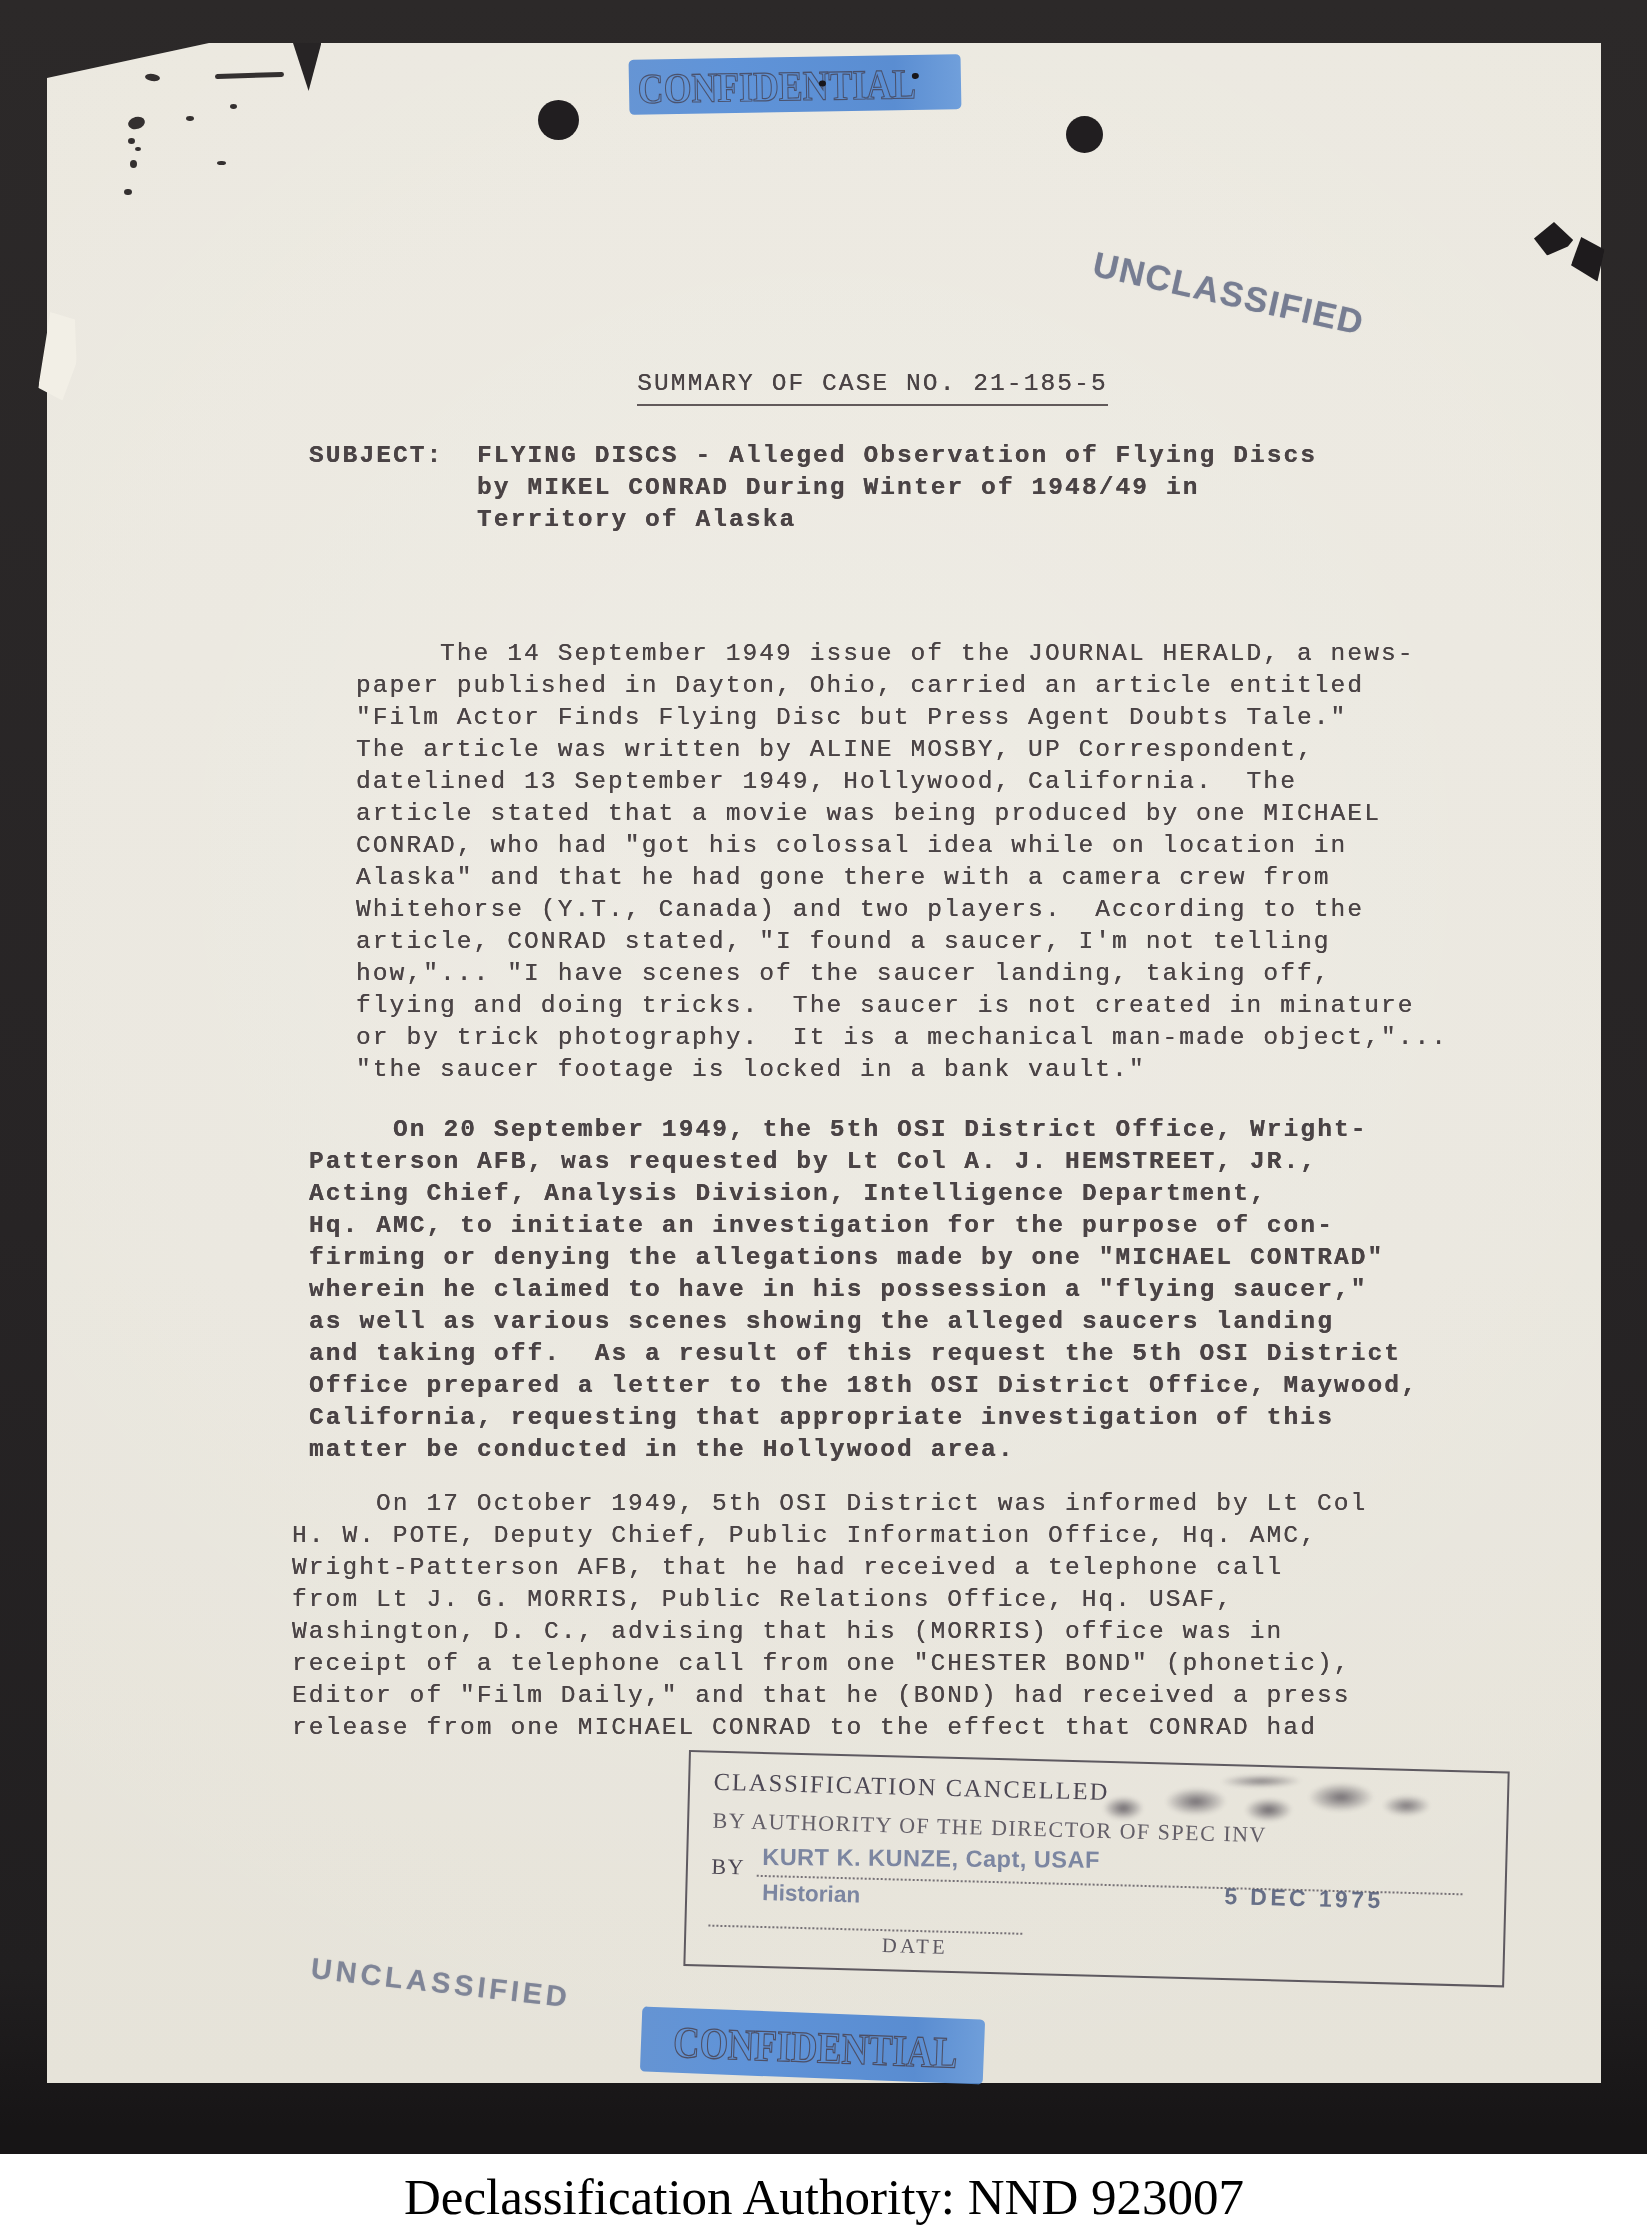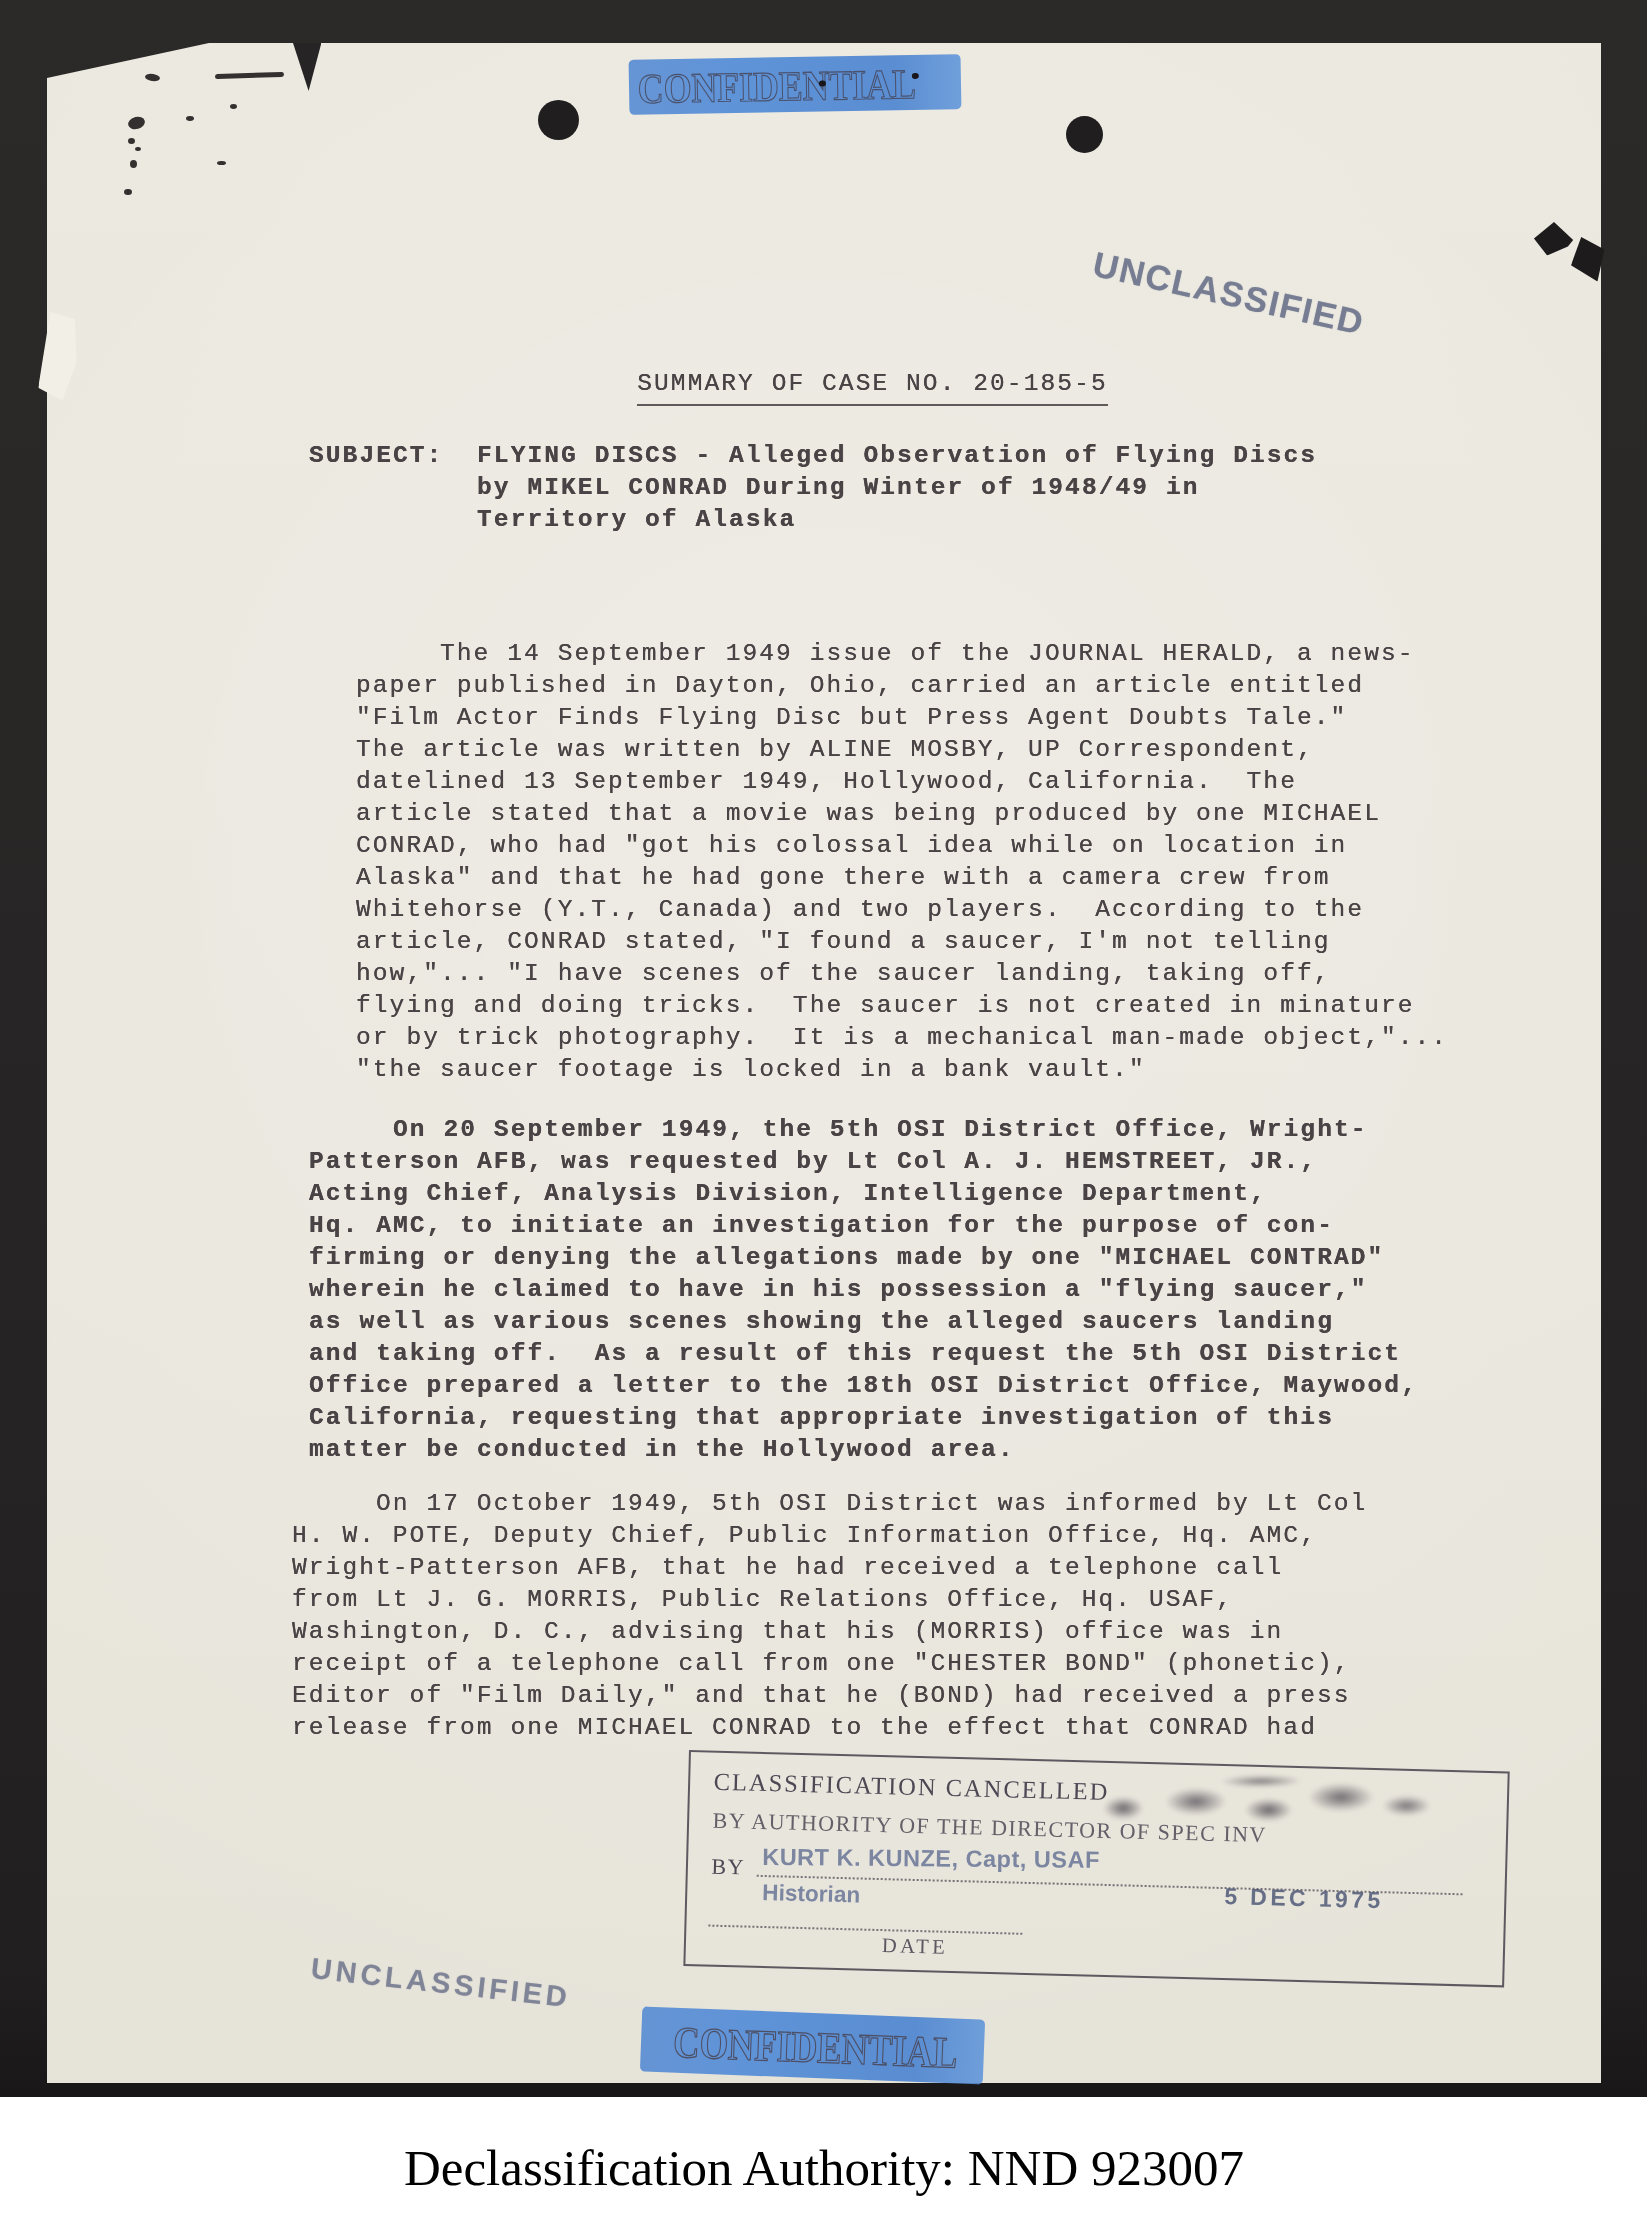--- a/index.html
+++ b/index.html
@@ -72,21 +72,21 @@
   .cb-smudge{position:absolute;left:390px;top:6.9px;width:363px;height:60px;filter:blur(2px);
        opacity:.8;transform:rotate(-2deg);
        background:
         radial-gradient(29px 16.7px at 12% 55%, rgba(48,42,54,.85), transparent 70%),
         radial-gradient(44px 19.6px at 32% 45%, rgba(48,42,54,.8), transparent 70%),
         radial-gradient(34px 16.7px at 52% 60%, rgba(48,42,54,.85), transparent 70%),
         radial-gradient(47px 20.6px at 72% 40%, rgba(48,42,54,.8), transparent 70%),
         radial-gradient(34px 14.7px at 90% 55%, rgba(48,42,54,.75), transparent 70%),
         radial-gradient(59px 8.8px at 50% 12%, rgba(48,42,54,.7), transparent 70%);}
   
-  .caption-band{position:absolute;left:0;right:0;bottom:0;height:142px;background:#ffffff;
+  .caption-band{position:absolute;left:0;right:0;bottom:0;height:85px;background:#ffffff;
                 display:flex;align-items:center;justify-content:center;}
   .caption{font-family:"Liberation Serif",serif;font-size:51px;color:#000;}
 </style>
 </head>
 <body>
 
 <div class="page">
 
   <div class="paper"></div>
   <div class="notch"></div>
@@ -114,21 +114,21 @@
     <svg width="332" height="60" viewBox="0 0 676 122">
       <text x="18" y="92" font-size="86" textLength="566" lengthAdjust="spacingAndGlyphs" stroke="#454253" stroke-width="2.4" opacity="0.8">CONFIDENTIAL</text>
     </svg>
     <div class="dot" style="left:190px;top:25.5px;width:6.9px;height:6.4px;"></div>
     <div class="dot" style="left:283px;top:19.6px;width:7.4px;height:6.9px;"></div>
   </div>
 
   <div class="unclassified unc-top">UNCLASSIFIED</div>
 
   <div class="typed title">
-    <span class="u">SUMMARY OF CASE NO. 20-185-5</span>
+    <span class="u">SUMMARY OF CASE NO. 21-185-5</span>
   </div>
 
   <div class="typed subject">SUBJECT:  FLYING DISCS - Alleged Observation of Flying Discs
           by MIKEL CONRAD During Winter of 1948/49 in
           Territory of Alaska</div>
 
   <div class="typed para1">     The 14 September 1949 issue of the JOURNAL HERALD, a news-
 paper published in Dayton, Ohio, carried an article entitled
 "Film Actor Finds Flying Disc but Press Agent Doubts Tale."
 The article was written by ALINE MOSBY, UP Correspondent,

